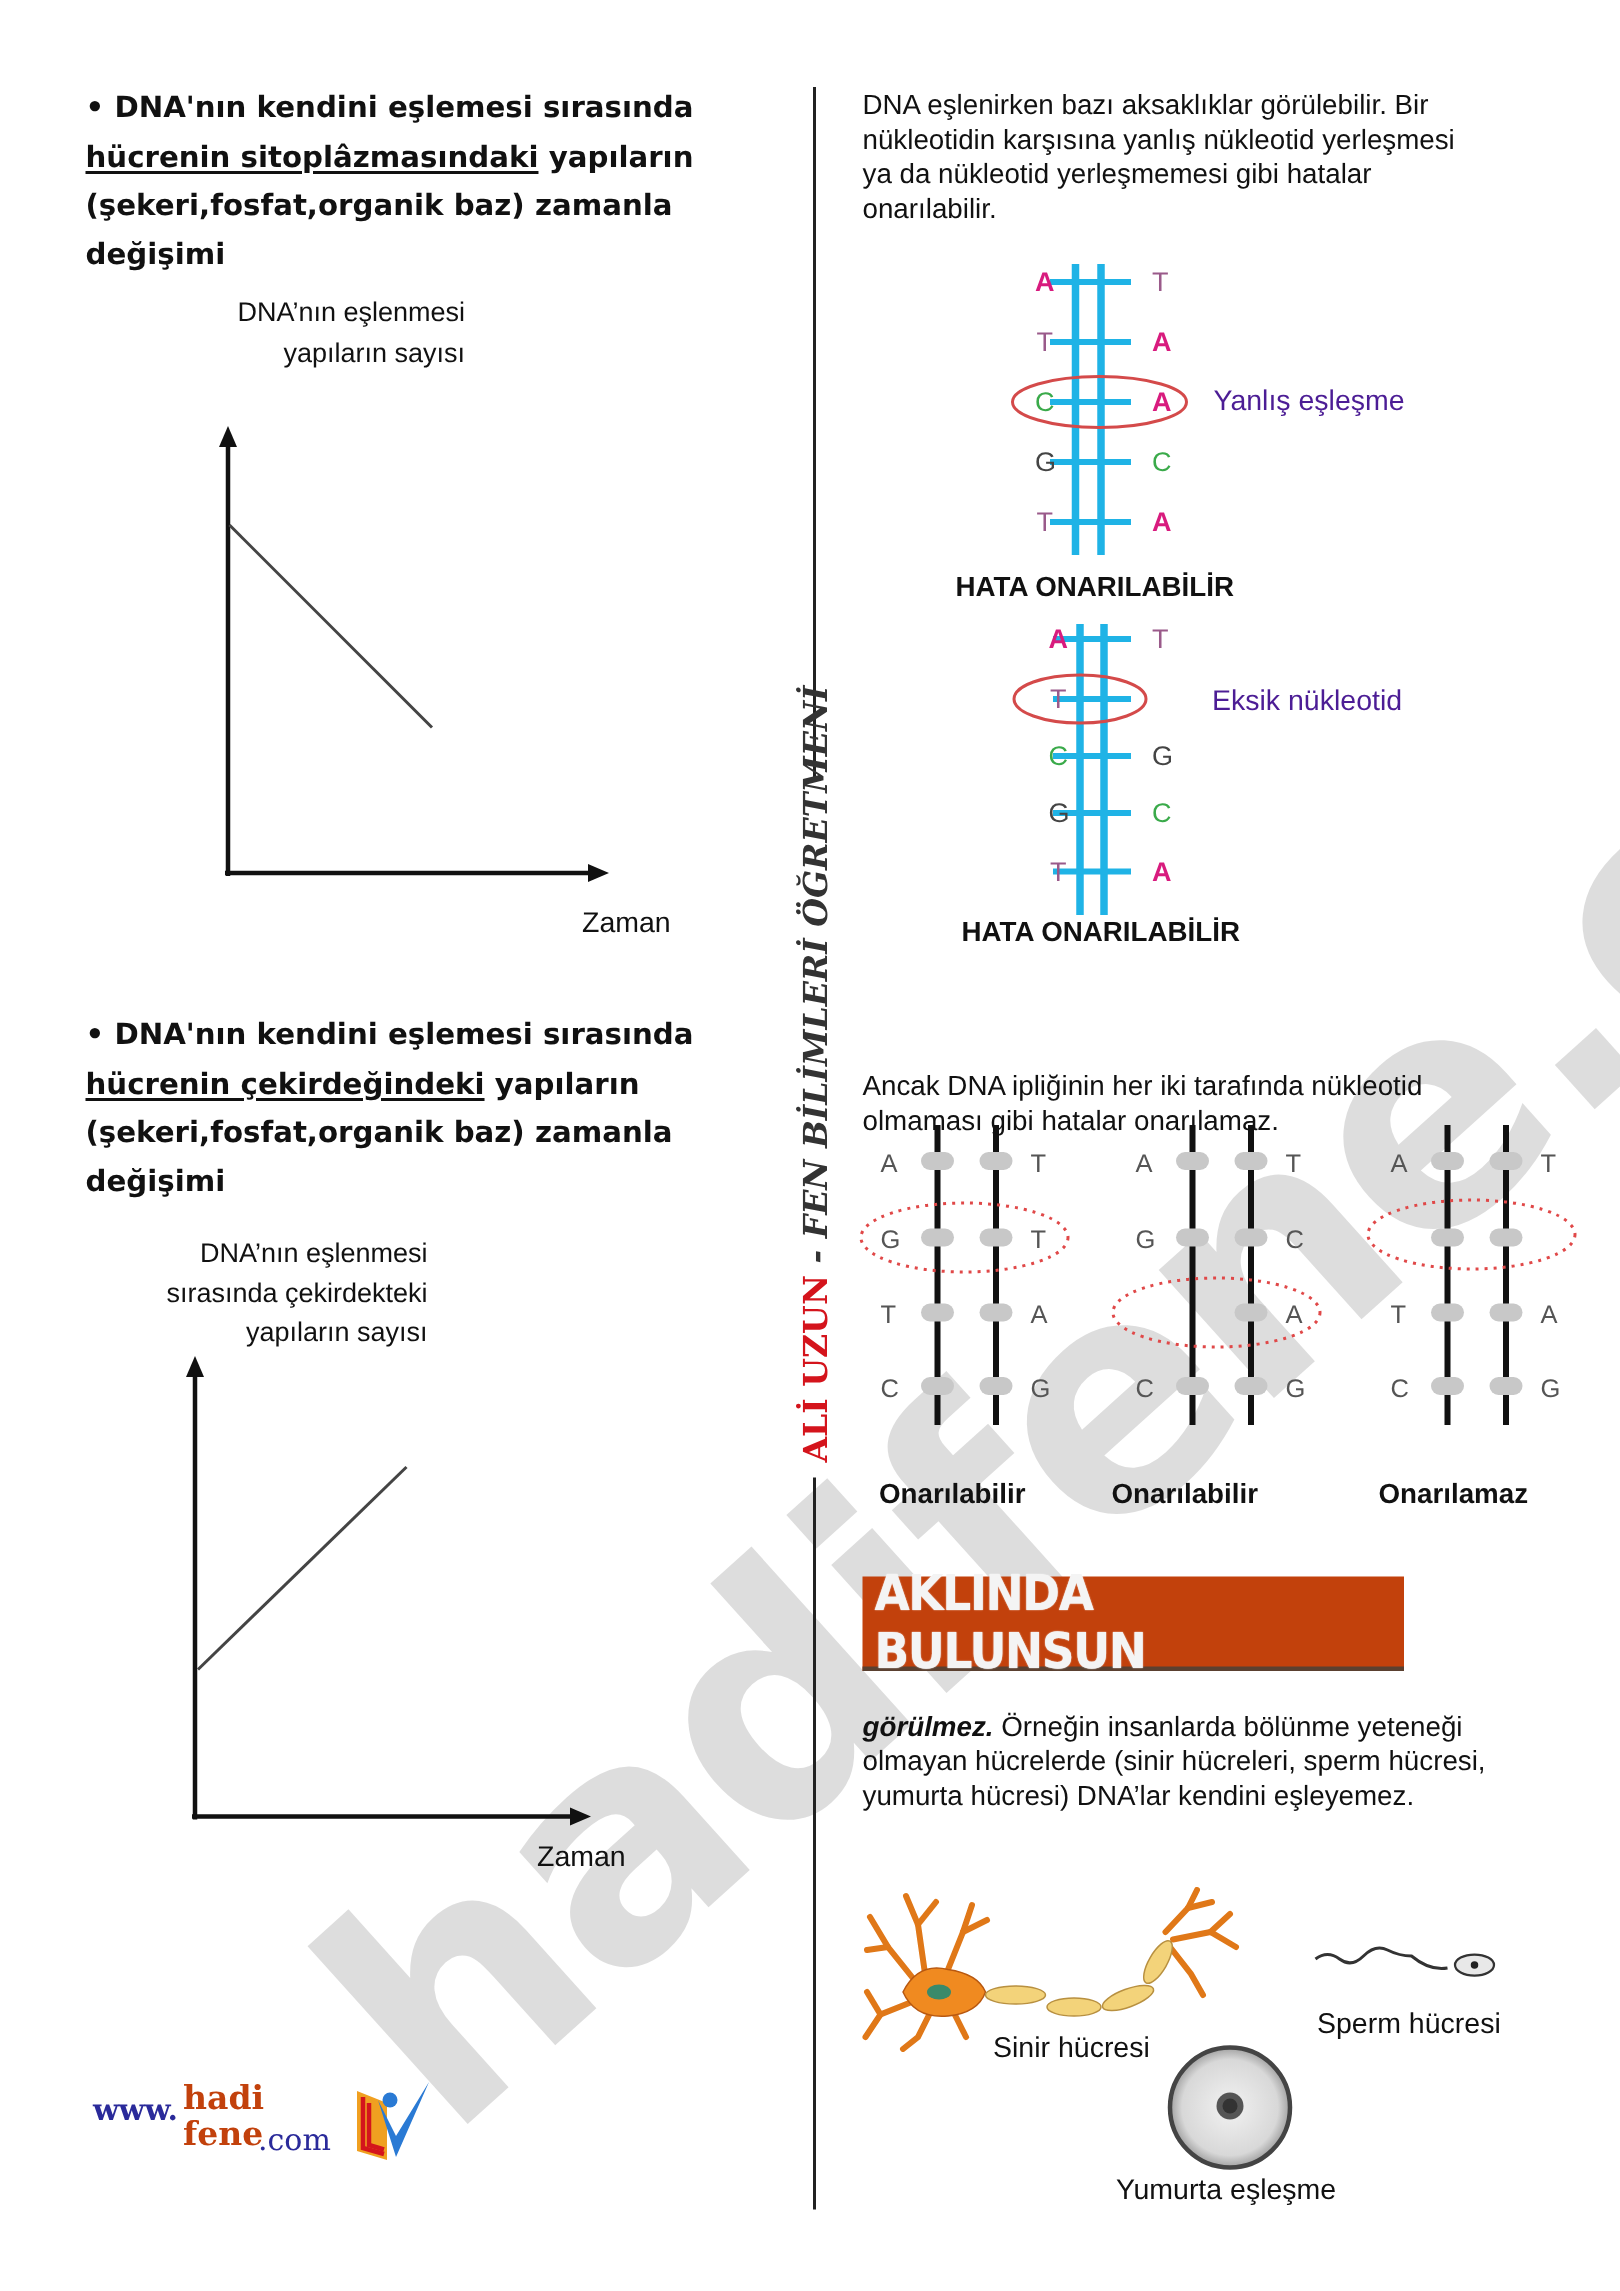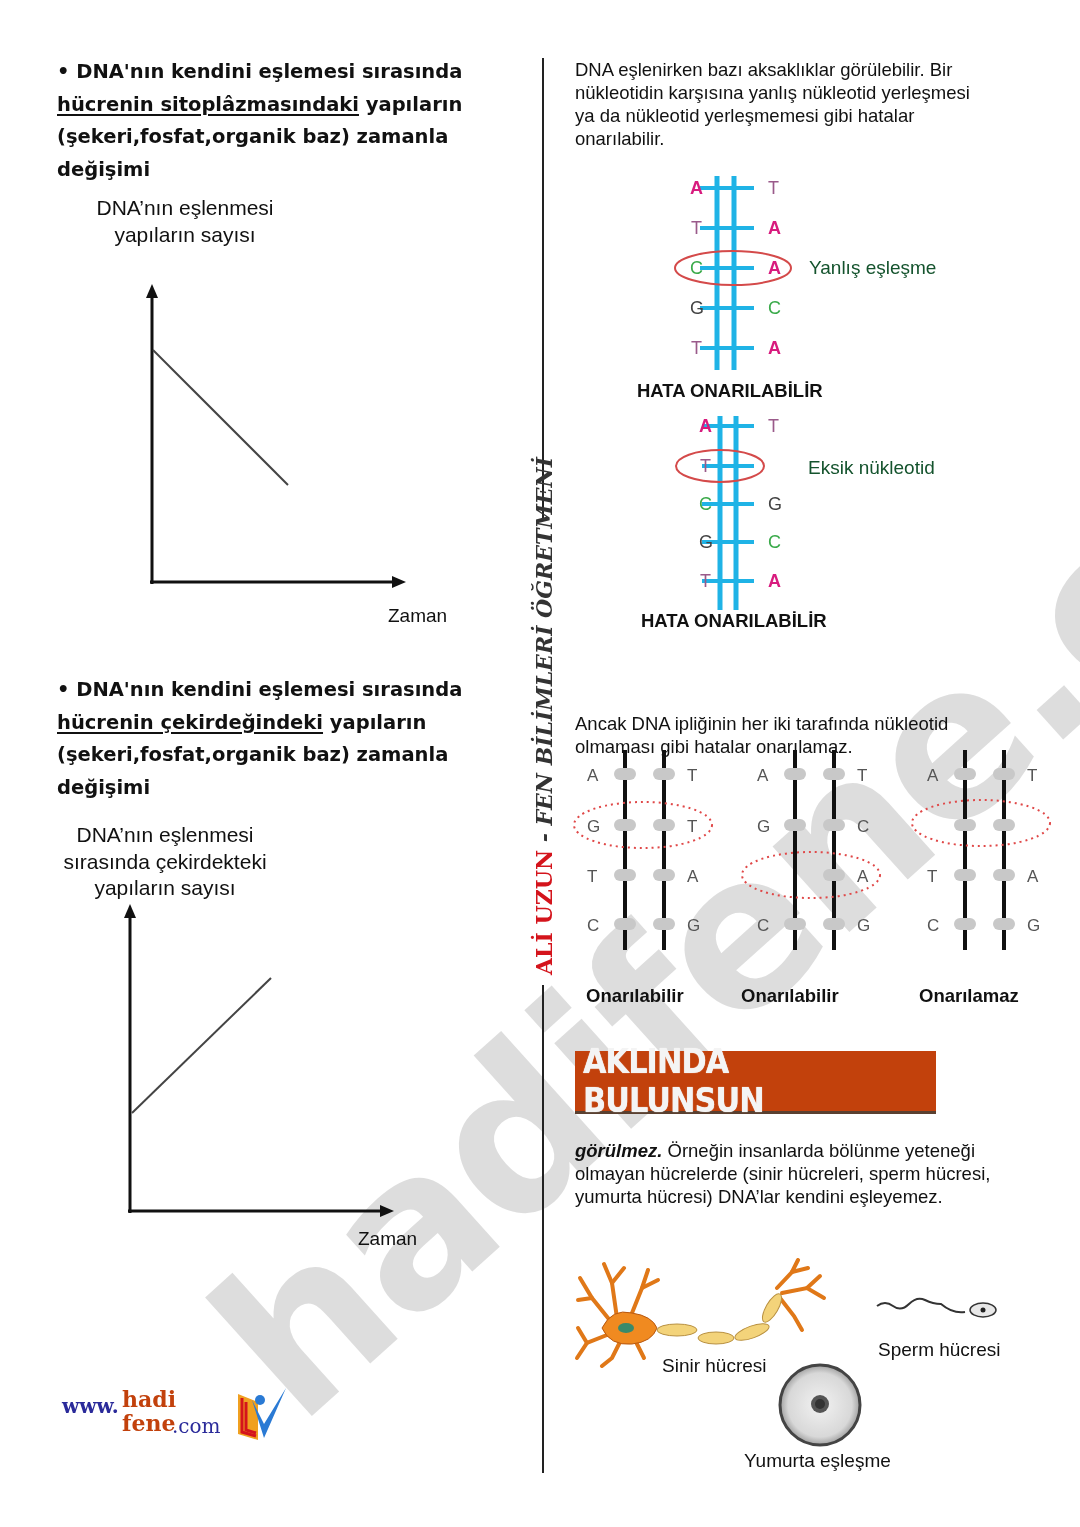--- a/index.html
+++ b/index.html
@@ -1,24 +1,24 @@
 <!DOCTYPE html>
 <html><head>
 <meta charset="utf-8">
 <style>
   html, body { margin: 0; padding: 0; background: #ffffff; }
   body { width: 1080px; height: 1527px; position: relative; overflow: hidden; font-family: "Liberation Sans", "DejaVu Sans", sans-serif; color: #111; }
   .abs { position: absolute; }
   .heading { font-family: "DejaVu Sans", "Liberation Sans", sans-serif; font-weight: bold; font-size: 19.5px; line-height: 32.5px; color: #111; }
   .heading .u { text-decoration: underline; text-decoration-thickness: 2px; text-underline-offset: 3px; }
-  .ylabel { font-size: 21px; line-height: 26.5px; text-align: center; color: #111; }
+  .ylabel { font-size: 18px; line-height: 26.5px; text-align: right; color: #111; }
   .xlabel { font-size: 19px; color: #111; }
   .para { font-size: 18.5px; line-height: 23px; color: #111; }
   .bold-caption { font-weight: bold; font-size: 18.5px; color: #111; }
-  .annot { font-size: 19px; color: #14532d; }
+  .annot { font-size: 19px; color: #4c1d95; }
   .divider { position: absolute; left: 542px; width: 2px; background: #222; }
   .aklinda { position: absolute; left: 575px; top: 1051px; width: 361px; height: 63px; background: #c2410c; border-bottom: 3px solid #5a4030; box-sizing: border-box; display: flex; align-items: center; padding-left: 8px; }
   .aklinda span { font-family: "DejaVu Sans", sans-serif; font-weight: bold; font-size: 33px; color: #f4f4f4; letter-spacing: -1px; transform: scaleX(0.92); transform-origin: left center; display: inline-block; text-shadow: 0 0 1px #fff; }
   .watermark { position: absolute; left: 50px; top: 730px; font-family: "DejaVu Sans", sans-serif; font-weight: bold; font-size: 210px; color: rgba(150,150,150,0.32); transform: rotate(-42deg); transform-origin: center; white-space: nowrap; pointer-events: none; letter-spacing: -4px; }
   .vertical-sig { position: absolute; left: 531px; top: 975px; transform: rotate(-90deg); transform-origin: left top; white-space: nowrap; font-family: "DejaVu Serif", serif; font-weight: bold; font-size: 22px; }
   .vertical-sig .red { color: #d4141c; }
   .vertical-sig .dark { color: #333; font-style: italic; }
   .logo-www { font-family: "DejaVu Serif", serif; font-weight: bold; color: #2a2a9a; font-size: 20px; }
   .logo-red { font-family: "DejaVu Serif", serif; font-weight: bold; color: #c2410c; font-size: 22px; line-height: 22px; }
   .logo-com { font-family: "DejaVu Serif", serif; font-weight: normal; color: #2a2a9a; font-size: 20px; }

